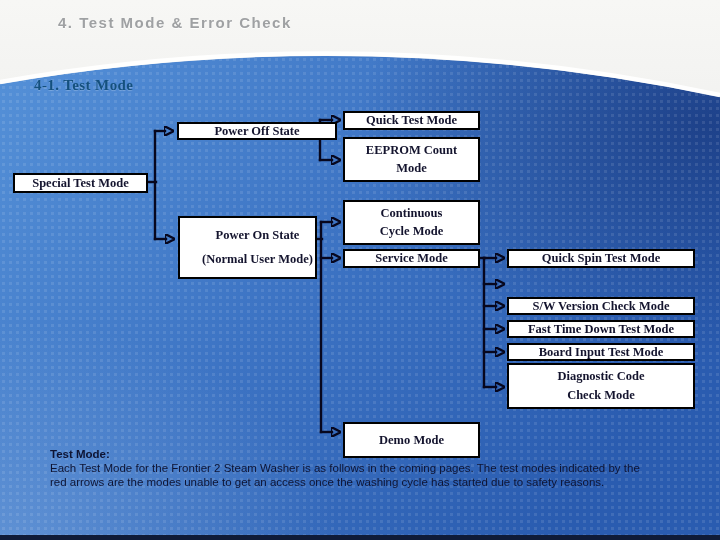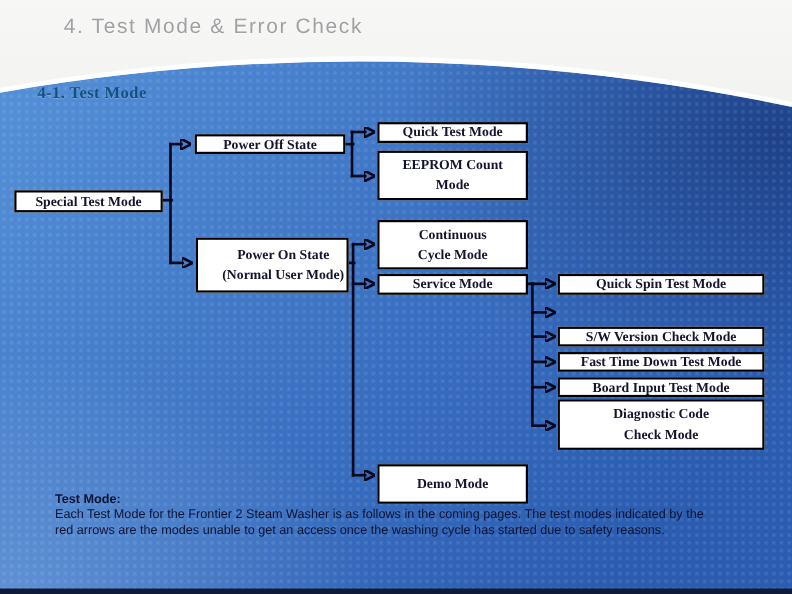--- a/index.html
+++ b/index.html
@@ -5,21 +5,21 @@
   html,body { margin:0; padding:0; }
   body { width:720px; height:540px; overflow:hidden; }
   .stage {
     position:relative; width:720px; height:540px;
     background:linear-gradient(180deg,#f7f7f5 0%, #ededeb 40%, #dddddb 100%);
     font-family:"Liberation Sans", sans-serif;
   }
   .bg-svg { position:absolute; left:0; top:0; width:720px; height:540px; }
   .page-title {
     position:absolute; left:58px; top:14px;
-    font-size:19px; font-weight:normal; color:#9fa1a3;
+    font-size:15px; font-weight:bold; color:#9fa1a3;
     letter-spacing:1.5px; text-shadow:0 1px 0 rgba(255,255,255,0.8);
     white-space:nowrap;
   }
   .section-title {
     position:absolute; left:34px; top:77px;
     font-size:15px; font-weight:bold; color:#14507e;
     letter-spacing:0.4px; text-shadow:0 1px 1px rgba(255,255,255,0.25);
     white-space:nowrap;
     font-family:Liberation Serif, serif;
   }
@@ -107,39 +107,39 @@
     <path d="M484,306 L496,306" marker-end="url(#arrow)"></path>
     <path d="M484,329 L496,329" marker-end="url(#arrow)"></path>
     <path d="M484,352 L496,352" marker-end="url(#arrow)"></path>
     <path d="M484,387 L496,387" marker-end="url(#arrow)"></path>
   </svg>
 
   <div class="box" style="left:13px; top:173px; width:135px; height:20px;">
     <span>Special Test Mode</span>
   </div>
 
-  <div class="box" style="left:177px; top:122px; width:137px; height:18px;">
+  <div class="box" style="left:177px; top:122px; width:160px; height:18px;">
     <span>Power Off State</span>
   </div>
 
   <div class="box" style="left:343px; top:111px; width:137px; height:19px;">
     <span>Quick Test Mode</span>
   </div>
 
   <div class="box two-line" style="left:343px; top:137px; width:137px; height:45px;">
     <span>EEPROM Count</span>
     <span>Mode</span>
   </div>
 
   <div class="box two-line" style="left:343px; top:200px; width:137px; height:45px;">
     <span>Continuous</span>
     <span>Cycle Mode</span>
   </div>
 
-  <div class="box two-line" style="left:178px; top:216px; width:139px; height:50px;padding-left:20px;">
+  <div class="box two-line" style="left:178px; top:216px; width:139px; height:63px;padding-left:20px;">
     <span>Power On State</span>
     <span>(Normal User Mode)</span>
   </div>
 
   <div class="box" style="left:507px; top:249px; width:188px; height:19px;">
     <span>Quick Spin Test Mode</span>
   </div>
 
   <div class="box" style="left:343px; top:249px; width:137px; height:19px;">
     <span>Service Mode</span>

